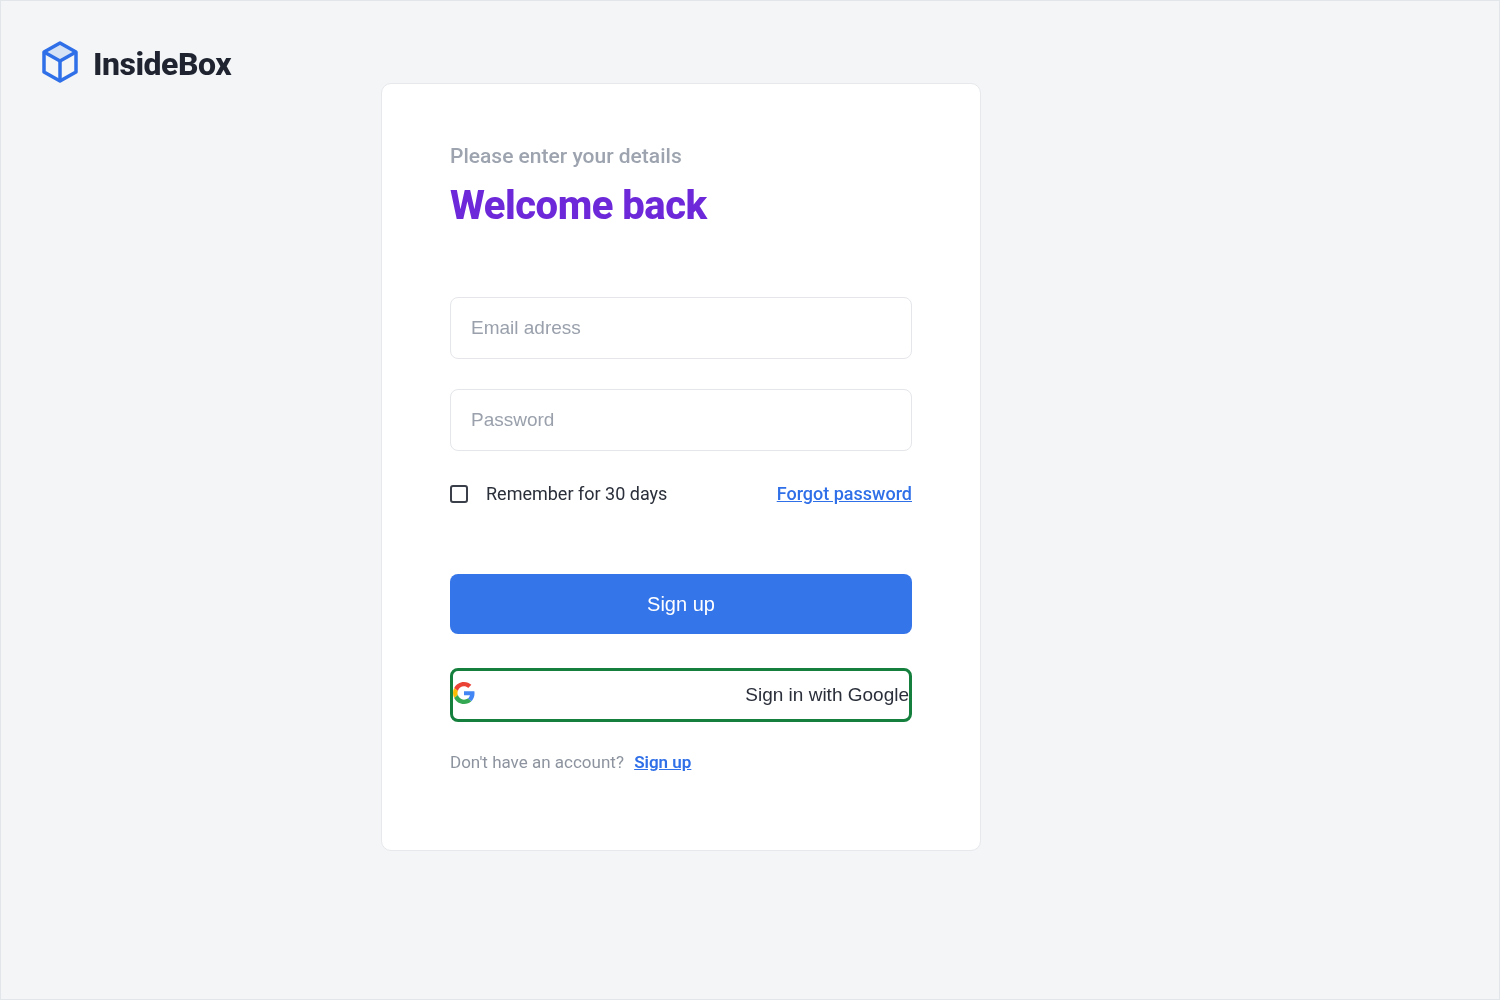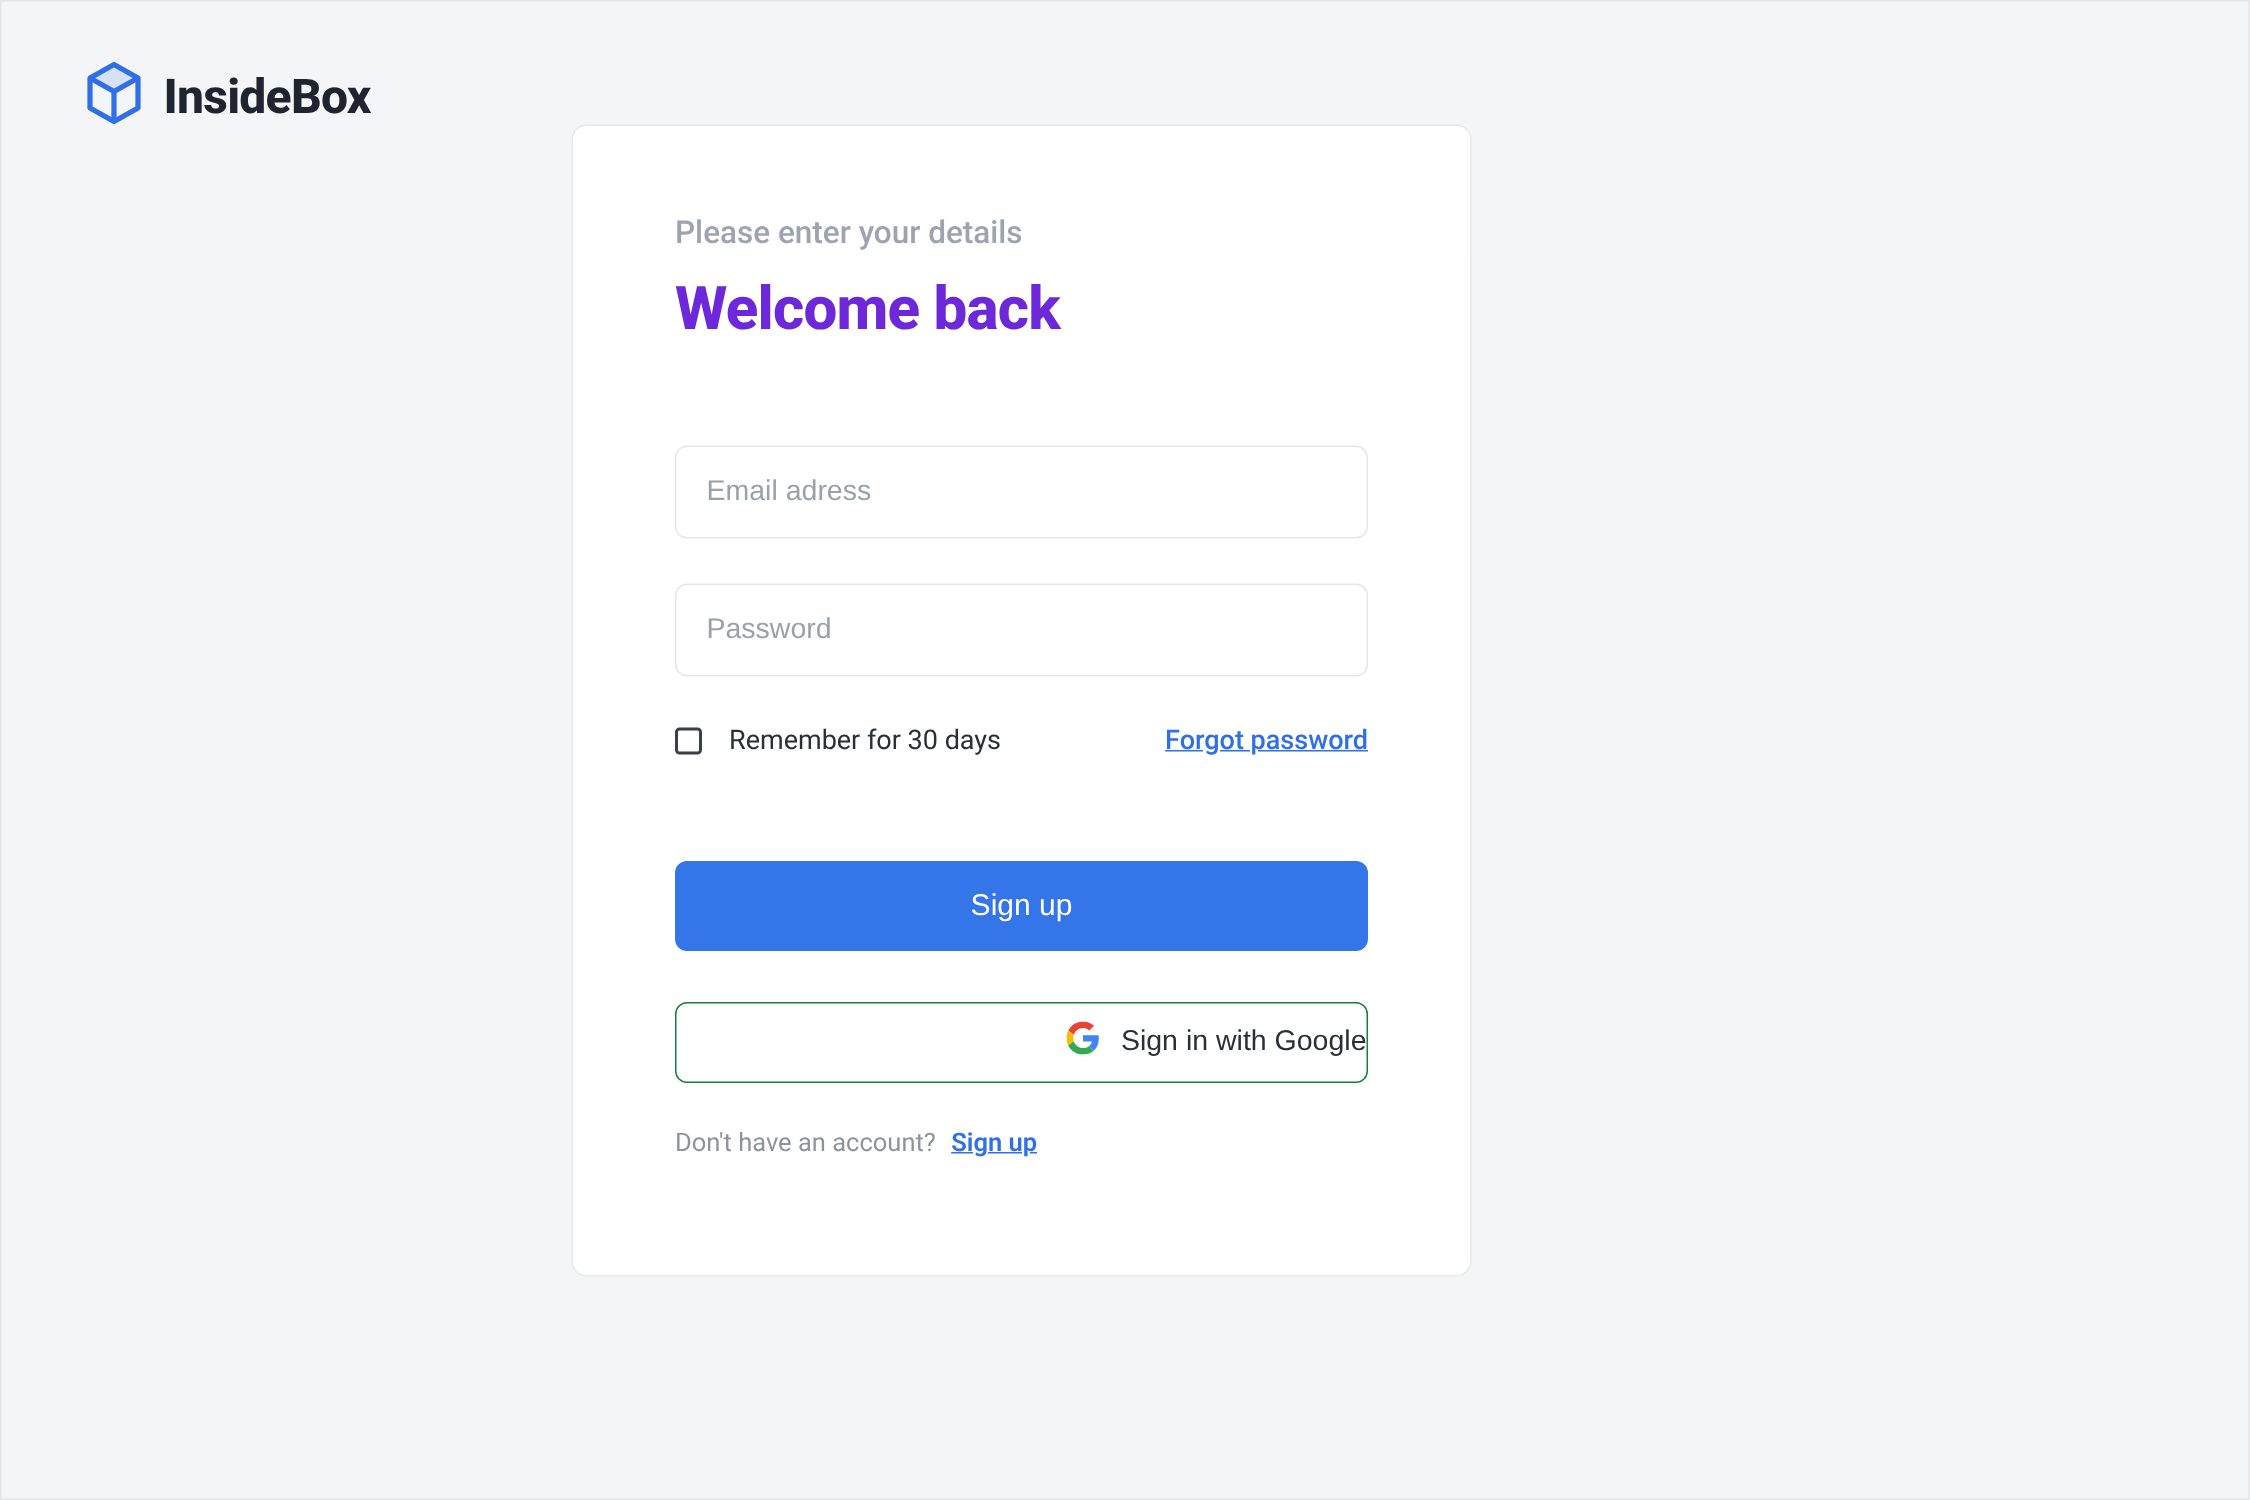--- a/index.html
+++ b/index.html
@@ -6,21 +6,21 @@
   html, body { width: 1500px; height: 1000px; }
   body {
     font-family: -apple-system, BlinkMacSystemFont, "Segoe UI", Roboto, "Helvetica Neue", Arial, sans-serif;
     background: #f3f5f7;
     border: 1px solid #e2e5e9;
     position: relative;
   }
   .brand {
     position: absolute;
     top: 40px;
-    left: 56px;
+    left: 40px;
     display: flex;
     align-items: center;
     gap: 14px;
   }
   .brand-name {
     font-size: 32px;
     font-weight: 800;
     color: #1f2430;
     letter-spacing: -0.5px;
   }
@@ -97,25 +97,25 @@
     border-radius: 8px;
     font-size: 20px;
     font-weight: 500;
     cursor: pointer;
     margin-bottom: 34px;
   }
   .btn-google {
     width: 100%;
     height: 54px;
     background: #fff;
-    border: 1px solid #15803d;
+    border: 3px solid #15803d;
     border-radius: 8px;
     display: flex;
     align-items: center;
-    justify-content: flex-end;
+    justify-content: space-between;
     gap: 14px;
     font-size: 19px;
     color: #2a2f3a;
     cursor: pointer;
     margin-bottom: 30px;
   }
   .footer-text {
     text-align: left;
     font-size: 17px;
     color: #8d949f;

